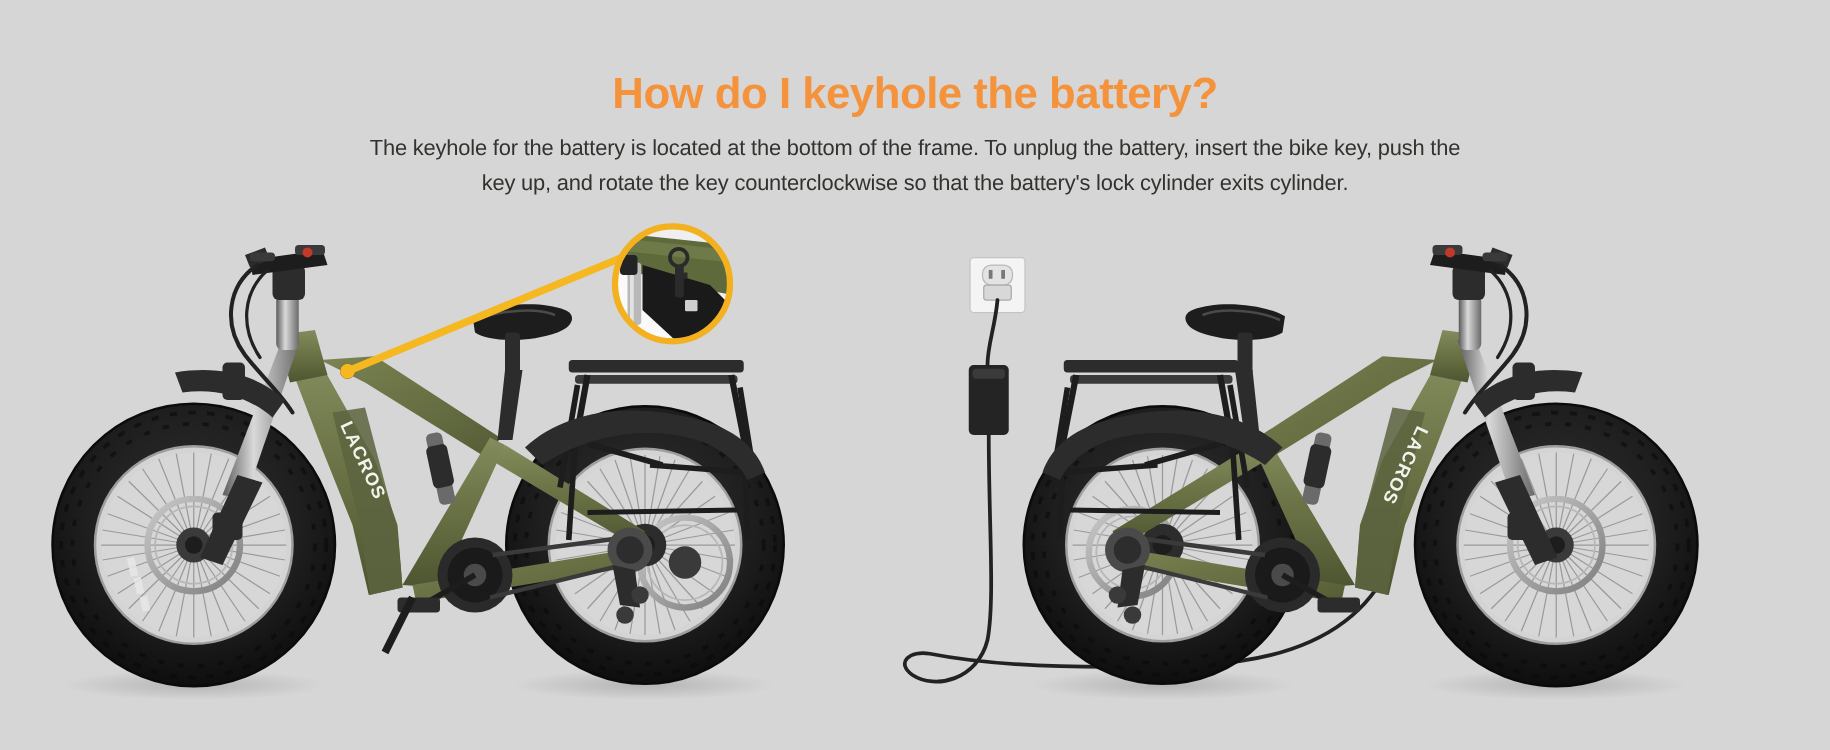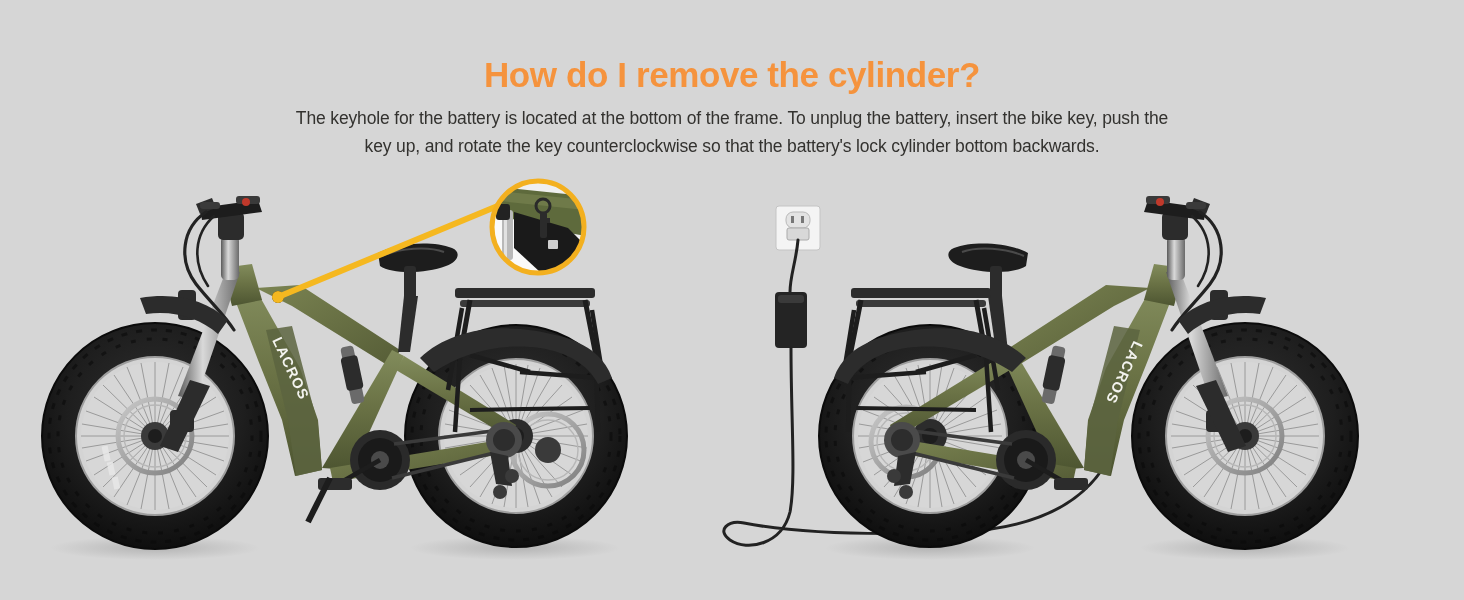--- a/index.html
+++ b/index.html
@@ -48,26 +48,26 @@
   .stk-blk    { fill: none; stroke: #1d1d1d; }
   .stk-spoke  { fill: none; stroke: #9a9a9a; stroke-width: 1; }
   .stk-cable  { fill: none; stroke: #222; stroke-linecap: round; }
   .ring       { fill: none; stroke: #f3b01f; stroke-width: 5; }
 </style>
 </head>
 <body>
 
 <div id="page">
 
-  <div class="heading">How do I remove the cylinder?</div>
+  <div class="heading">How do I keyhole the battery?</div>
 
   <div class="subtext">
     <span>The keyhole for the battery is located at the bottom of the frame. To unplug the battery, insert</span>
     <span>the bike key, push the key up, and rotate the key counterclockwise so that the battery's lock</span>
-    <span>cylinder bottom backwards.</span>
+    <span>cylinder exits cylinder.</span>
   </div>
 
   <svg class="scene" viewBox="0 0 1464 600" width="1464" height="600">
 
     <defs>
       <radialGradient id="tireG" cx="50%" cy="40%" r="60%">
         <stop offset="0%" stop-color="#313131"></stop>
         <stop offset="65%" stop-color="#1e1e1e"></stop>
         <stop offset="100%" stop-color="#0e0e0e"></stop>
       </radialGradient>

